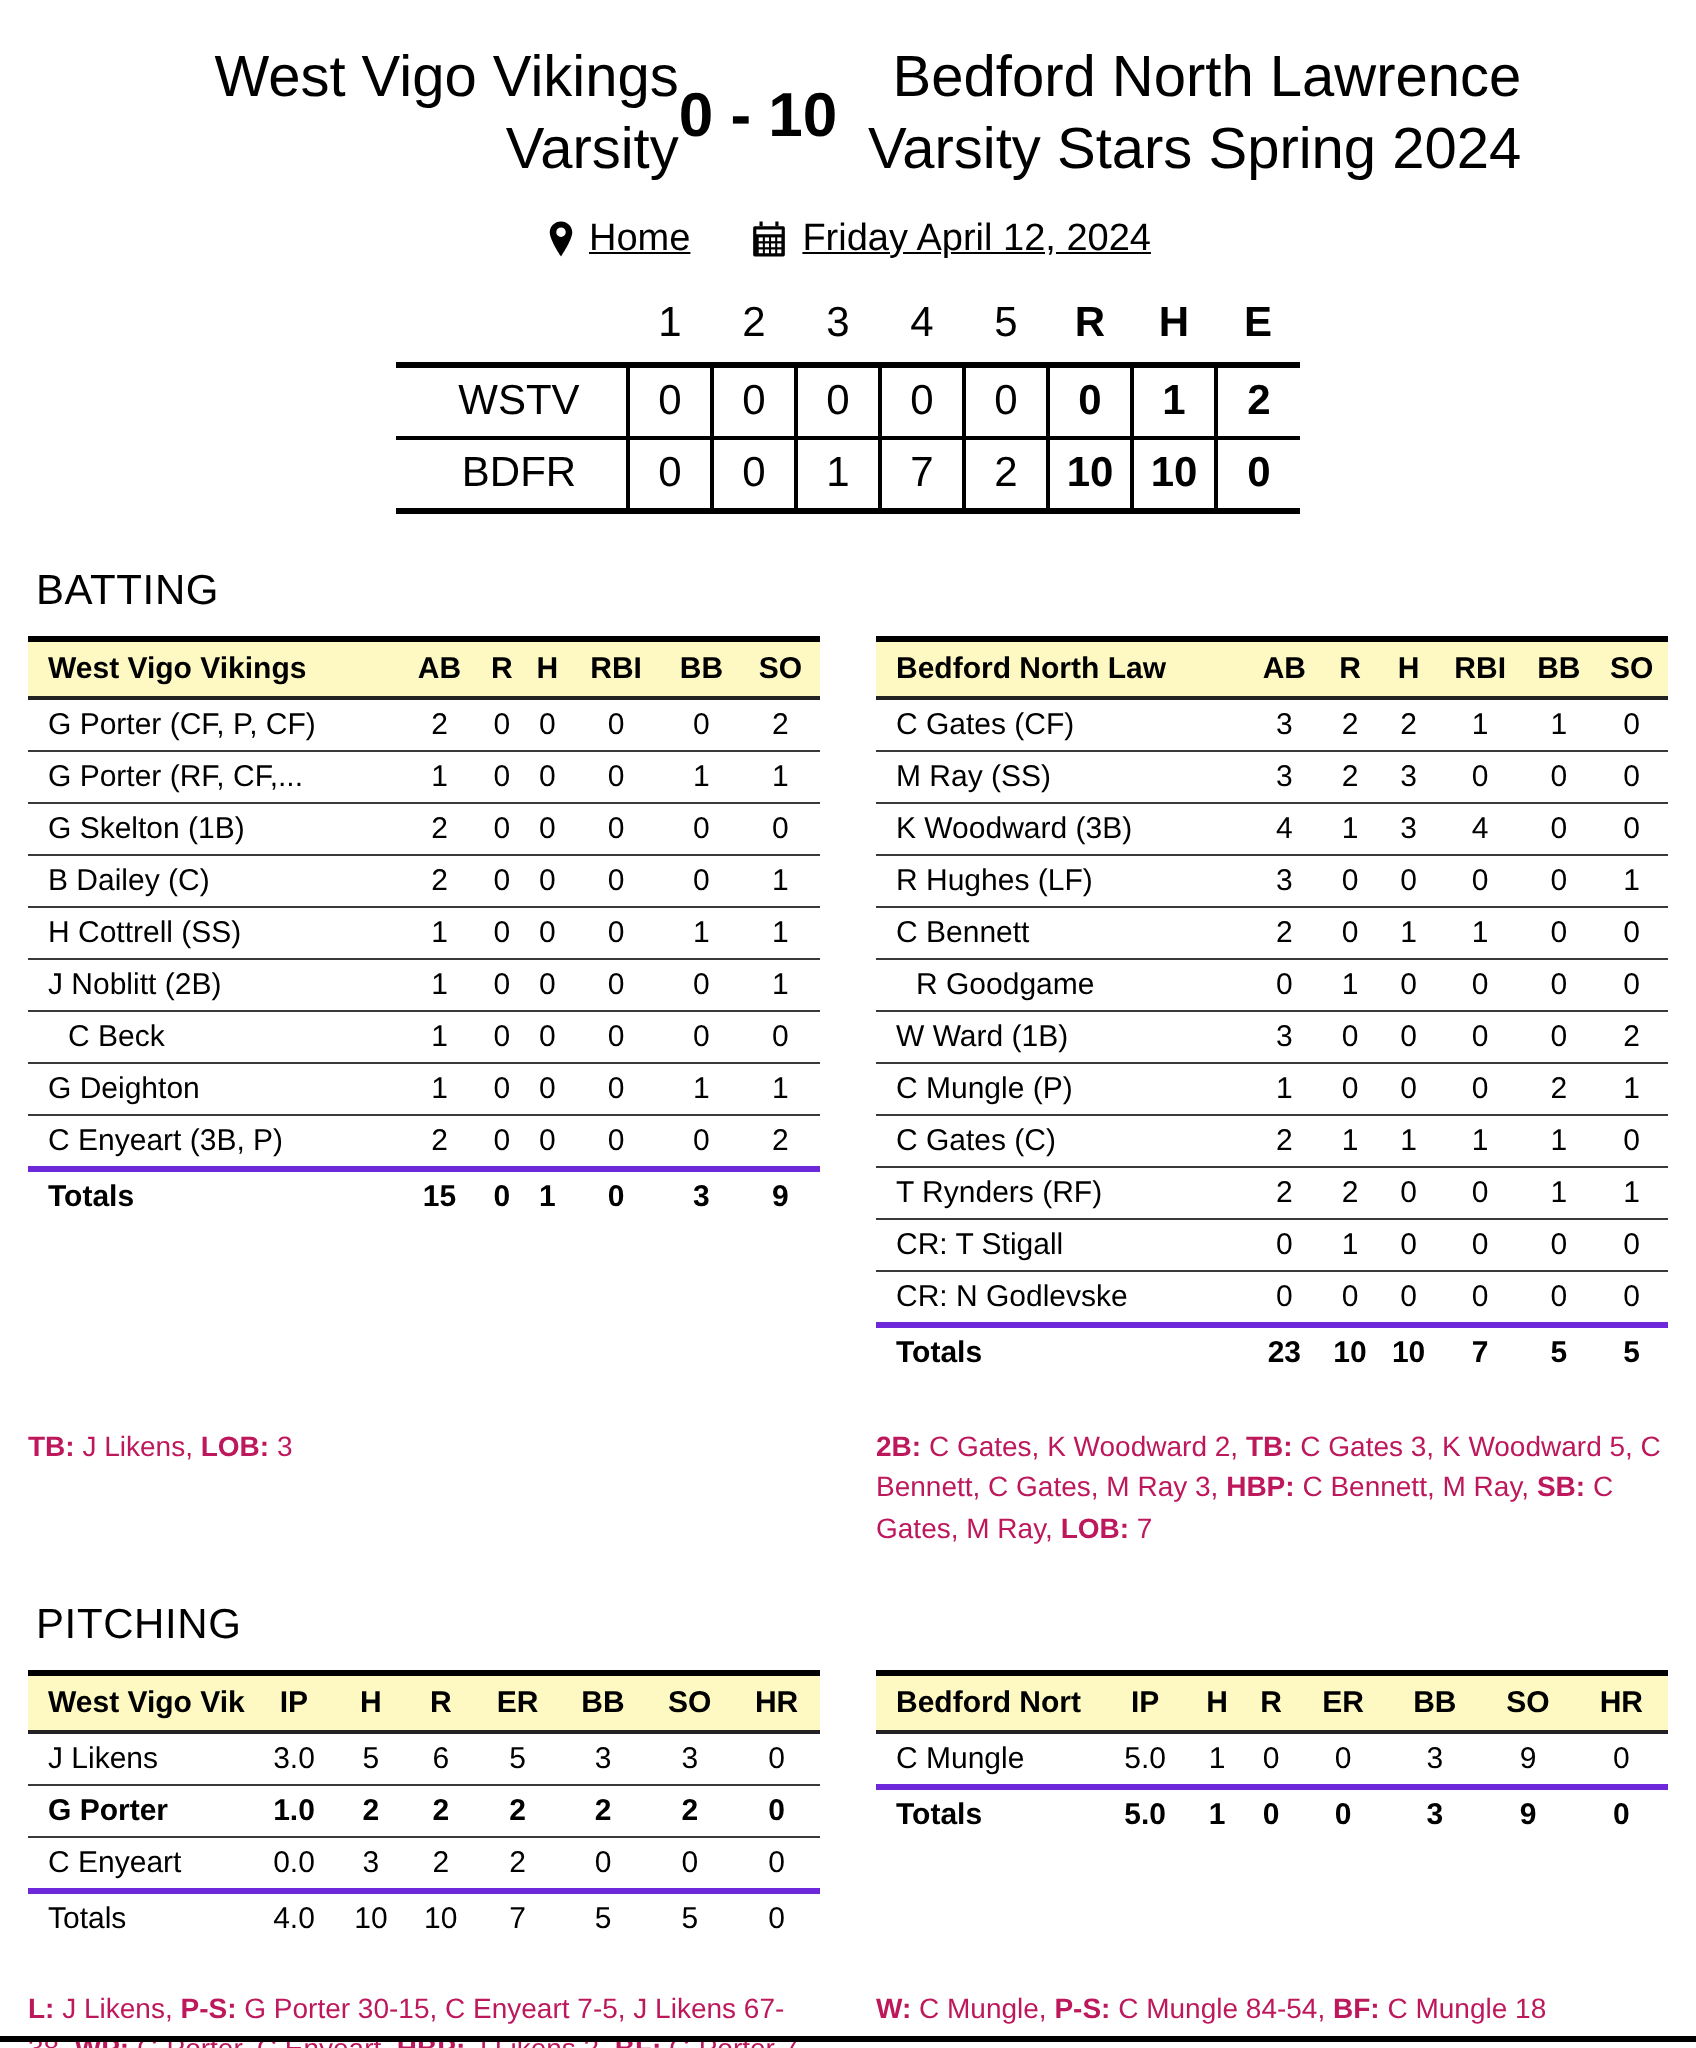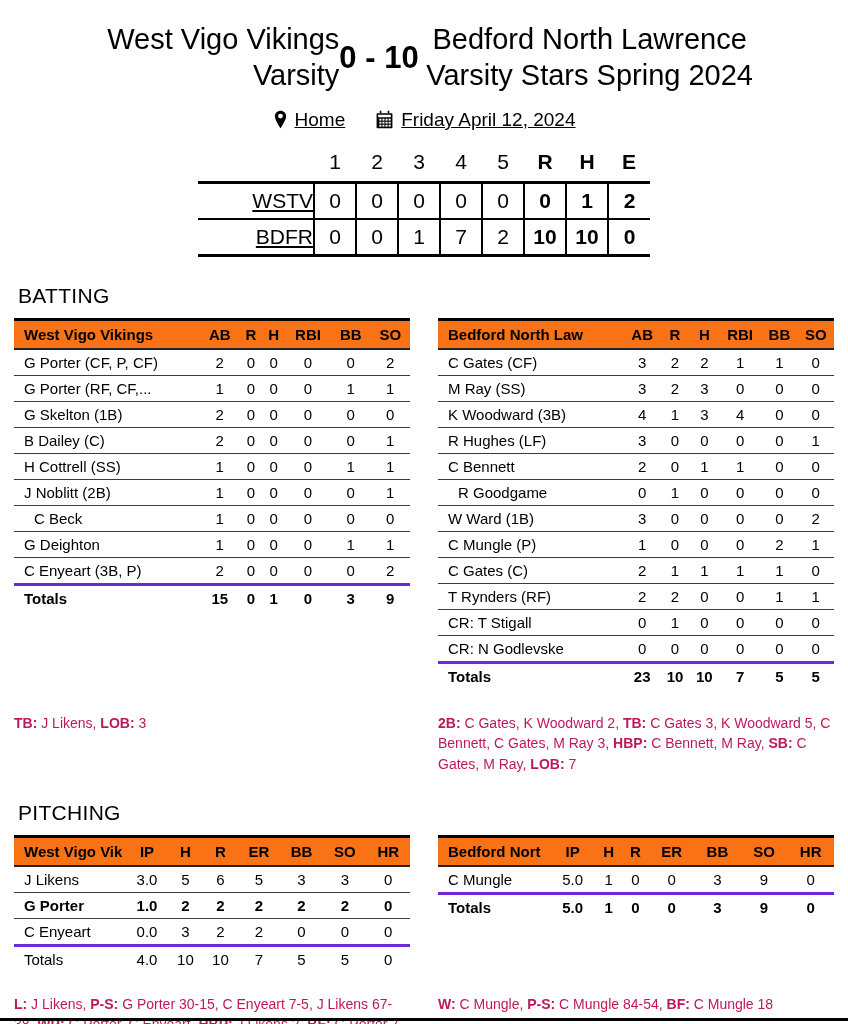--- a/index.html
+++ b/index.html
@@ -3,45 +3,45 @@
 <meta charset="utf-8">
 <style>
   * { margin:0; padding:0; box-sizing:border-box; }
   html,body { width:848px; height:1024px; background:#ffffff; color:#000;
     font-family:"Liberation Sans", sans-serif; position:relative; overflow:hidden; }
 
   
   .scoreboard { display:flex; justify-content:center; align-items:center; padding-top:22px; }
   .team-name { font-size:29px; line-height:1.24; font-weight:400; }
   .team-away { width:252px; text-align:right; }
-  .team-home { width:342px; text-align:center; }
+  .team-home { width:342px; text-align:right; }
   .score { font-size:31px; font-weight:700; white-space:nowrap; }
 
   .meta { display:flex; justify-content:center; align-items:center; gap:30px; margin-top:15px; font-size:19px;text-decoration:underline; }
   .meta-item { display:flex; align-items:center; gap:7px; }
   .meta-item svg { display:block; }
 
   
   table { border-collapse:collapse; }
   .linescore { margin:17px auto 0; font-size:21px; }
   .linescore th { font-weight:400; padding:2px 0 7px; text-align:center; }
   .linescore th.bold { font-weight:700; }
   .linescore td { width:42px; text-align:center; border-left:2px solid #000; padding:5px 0; }
-  .linescore td.team { width:116px; border-left:none; text-align:right; padding-left:8px;text-decoration:underline; }
+  .linescore td.team { width:116px; border-left:none; text-align:center; padding-left:8px; }
   .linescore td.bold { font-weight:700; }
   .linescore tbody tr { border-bottom:2.5px solid #000; }
   .linescore tbody tr:first-child { border-top:3px solid #000; }
   .linescore tbody tr:last-child { border-bottom:3px solid #000; }
 
   
   .section-title { font-size:21px; margin:27px 0 10px 18px; letter-spacing:.3px; font-weight:400; }
   .two-col { display:grid; grid-template-columns:1fr 1fr; column-gap:28px; margin:0 14px; align-items:start; }
 
   .stat-table { width:100%; font-size:15px; }
-  .stat-table th { background:#f97316; font-weight:700; padding:5px 2px; text-align:center;
+  .stat-table th { background:#fef9c3; font-weight:700; padding:5px 2px; text-align:center;
     border-top:3px solid #000; border-bottom:2px solid #222; }
   .stat-table th:first-child, .stat-table td:first-child { text-align:left; padding-left:10px;
     white-space:nowrap; overflow:hidden; }
   .stat-table td { text-align:center; padding:4px 2px; border-bottom:1.5px solid #3a3a3a; }
   .stat-table tr.totals td { border-top:3px solid #6d28d9; border-bottom:none; }
   .stat-table tr.bold td, .stat-table tr.totals.tbold td { font-weight:700; }
   .stat-table tr.indent td:first-child { padding-left:20px; }
   .batting th:first-child, .batting td:first-child { width:186px; max-width:186px; }
   .pitching th:first-child, .pitching td:first-child { width:112px; max-width:112px; }
 

